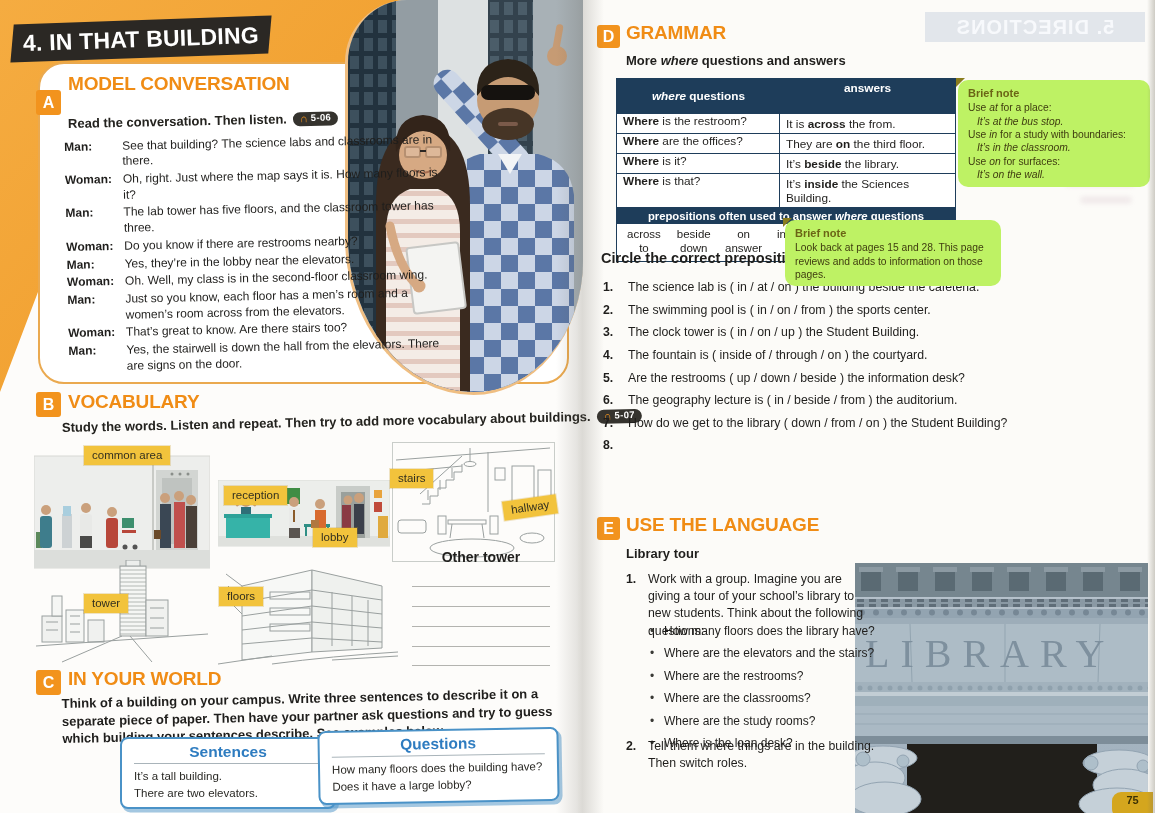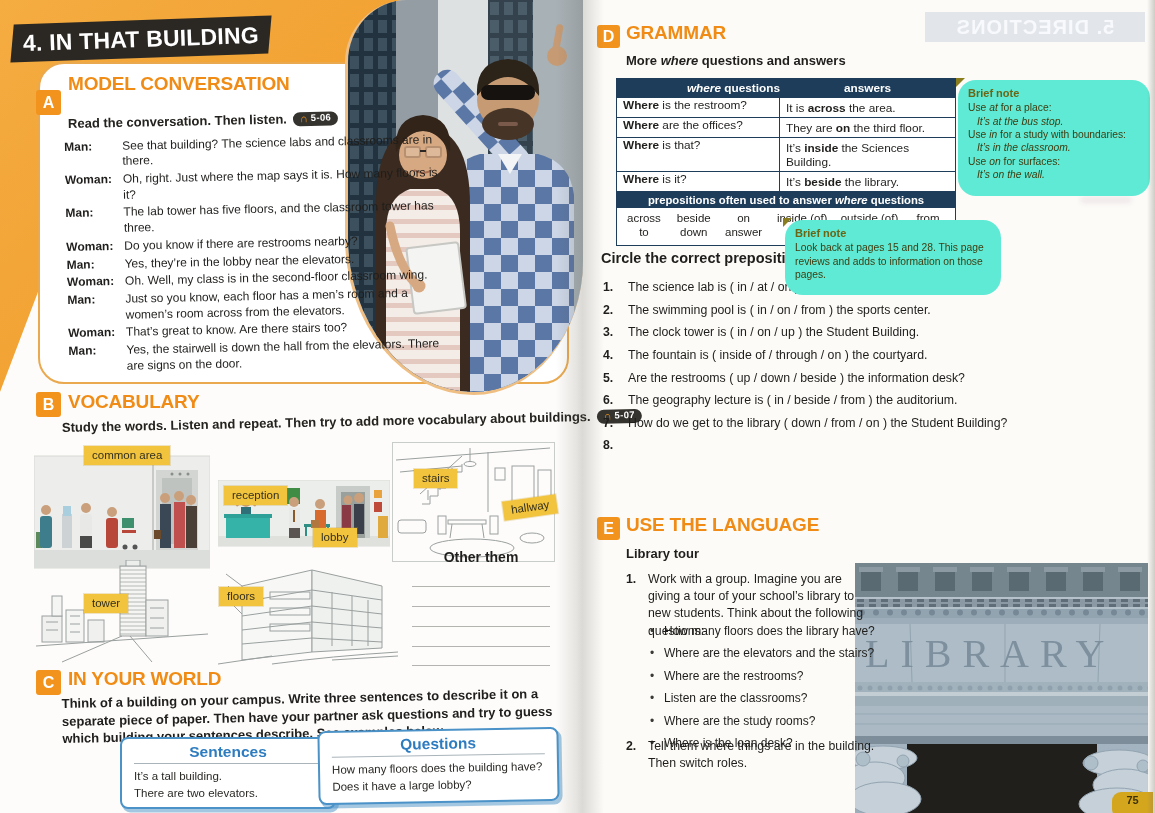--- a/index.html
+++ b/index.html
@@ -68,32 +68,32 @@
   .smudge{position:absolute;z-index:2;border-radius:4px;filter:blur(2px)}
 
   .sub-head{font-weight:bold;font-size:13px;z-index:6}
   .it{font-style:italic}
   .b{font-weight:bold}
 
   #gtable{left:616px;top:78px;width:340px;z-index:6;border:1.5px solid #1e3d5a;background:#fff;
     font-size:11.8px;box-sizing:border-box}
   #gtable *{box-sizing:border-box}
   .gt-head{display:flex;background:#1e3d5a;color:#fff;font-weight:bold}
-  .gt-hq{width:163px;text-align:right;padding:2px 0}
+  .gt-hq{width:163px;text-align:center;padding:10px 0}
   .gt-ha{flex:1;text-align:center;padding:2px 0}
   .gt-row{display:flex;border-top:1.5px solid #1e3d5a}
   .gt-q{width:163px;border-right:1.5px solid #1e3d5a;padding:0 6px}
   .gt-a{flex:1;padding:2.5px 6px}
   .gt-banner{background:#1e3d5a;color:#fff;font-weight:bold;text-align:center;font-size:11.3px;
     padding:2px 0;border-top:1.5px solid #1e3d5a}
   .gt-preps{display:flex;padding:3px 2px 5px}
   .pcol{flex:1;text-align:center;font-size:11.5px;line-height:1.25}
   .gt-preps .pcol:nth-child(4),.gt-preps .pcol:nth-child(5){flex:1.35}
 
-  .note{position:absolute;background:#5eead4;border-radius:18px;padding:6px 10px 14px;z-index:7;
+  .note{position:absolute;background:#bef264;border-radius:10px;padding:6px 10px 5px;z-index:7;
     font-size:10.3px;line-height:1.3;color:#3f3c10}
   .note:before{content:"";position:absolute;left:-2px;top:-2px;
     border-style:solid;border-width:9px 9px 0 0;border-color:#8a7d1e transparent transparent transparent}
   .note-title{font-weight:bold;color:#6b6516;font-size:11px;margin-bottom:1px}
   .note .rule-ex{font-style:italic;padding-left:9px}
 
   #exercise-title{left:601px;top:250px;font-weight:bold;font-size:14.5px;z-index:6}
   #exercise-list{left:603px;top:280px;width:480px;z-index:6}
   .exrow{display:flex;margin-bottom:8.5px;font-size:12.3px;line-height:1.15}
   .exnum{width:25px;font-weight:bold;flex:none}
@@ -380,26 +380,26 @@
       <path d="M30,58 L18,46"></path>
     <path d="M6,108 L60,100"></path>
       <path d="M60,108 Q120,100 186,96"></path>
       <path d="M120,104 L186,100"></path>
   </svg>
 </div>
 
 <div class="vtag" style="left:84px;top:446px">common area</div>
 <div class="vtag" style="left:224px;top:486px">reception</div>
 <div class="vtag" style="left:313px;top:528px">lobby</div>
-<div class="vtag" style="left:414px;top:469px">stairs</div>
+<div class="vtag" style="left:390px;top:469px">stairs</div>
 <div class="vtag" style="left:503px;top:498px;transform:rotate(-8deg)">hallway</div>
 <div class="vtag" style="left:84px;top:594px">tower</div>
 <div class="vtag" style="left:219px;top:587px">floors</div>
 
-<div class="abs" id="other-words-title">Other them</div>
+<div class="abs" id="other-words-title">Other tower</div>
 <div class="ow-line" style="top:586px"></div>
 <div class="ow-line" style="top:606px"></div>
 <div class="ow-line" style="top:626px"></div>
 <div class="ow-line" style="top:646px"></div>
 <div class="ow-line" style="top:665px"></div>
 
 <div class="abs badge" style="left:36px;top:670px">C</div>
 <div class="abs sec-title" style="left:68px;top:668px">IN YOUR WORLD</div>
 <div class="abs tilt" style="left:62px;top:695px;width:508px;font-weight:bold;font-size:13px;line-height:1.35;z-index:6">Think of a building on your campus. Write three sentences to describe it on a separate piece of paper. Then have your partner ask questions and try to guess which building your sentences describe. See examples below.</div>
 
@@ -432,33 +432,33 @@
 
 <div class="abs" id="gtable">
   <div class="gt-head">
     <div class="gt-hq"><span class="it">where</span><span> questions</span></div>
     <div class="gt-ha">answers</div>
   </div>
   <div>
 
   <div class="gt-row">
       <div class="gt-q"><span class="b">Where</span><span> is the restroom?</span></div>
-      <div class="gt-a"><span>It is </span><span class="b">across</span><span> the area.</span></div>
+      <div class="gt-a"><span>It is </span><span class="b">across</span><span> the from.</span></div>
     </div>
       <div class="gt-row">
       <div class="gt-q"><span class="b">Where</span><span> are the offices?</span></div>
       <div class="gt-a"><span>They are </span><span class="b">on</span><span> the third floor.</span></div>
     </div>
       <div class="gt-row">
+      <div class="gt-q"><span class="b">Where</span><span> is it?</span></div>
+      <div class="gt-a"><span>It’s </span><span class="b">beside</span><span> the library.</span></div>
+    </div>
+      <div class="gt-row">
       <div class="gt-q"><span class="b">Where</span><span> is that?</span></div>
       <div class="gt-a"><span>It’s </span><span class="b">inside</span><span> the Sciences Building.</span></div>
-    </div>
-      <div class="gt-row">
-      <div class="gt-q"><span class="b">Where</span><span> is it?</span></div>
-      <div class="gt-a"><span>It’s </span><span class="b">beside</span><span> the library.</span></div>
     </div>
     </div>
   <div class="gt-banner">
     <span>prepositions often used to answer </span><span class="it">where</span><span> questions</span>
   </div>
   <div class="gt-preps">
 
   <div class="pcol">
       <div>across</div>
       <div>to</div>
@@ -563,21 +563,21 @@
     <div class="brow">
     <span class="bdot">•</span>
     <span>Where are the elevators and the stairs?</span>
   </div>
     <div class="brow">
     <span class="bdot">•</span>
     <span>Where are the restrooms?</span>
   </div>
     <div class="brow">
     <span class="bdot">•</span>
-    <span>Listen are the classrooms?</span>
+    <span>Where are the classrooms?</span>
   </div>
     <div class="brow">
     <span class="bdot">•</span>
     <span>Where are the study rooms?</span>
   </div>
     <div class="brow">
     <span class="bdot">•</span>
     <span>Where is the loan desk?</span>
   </div>
   </div>

